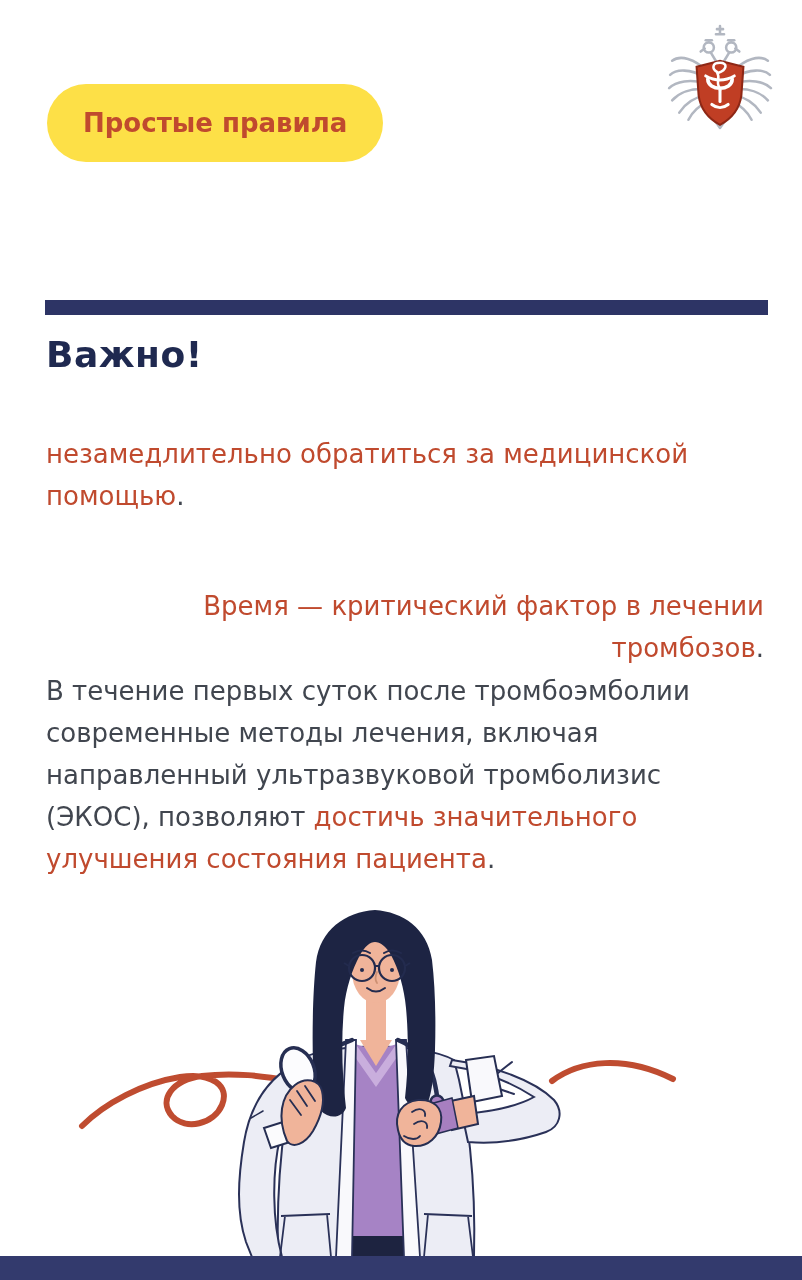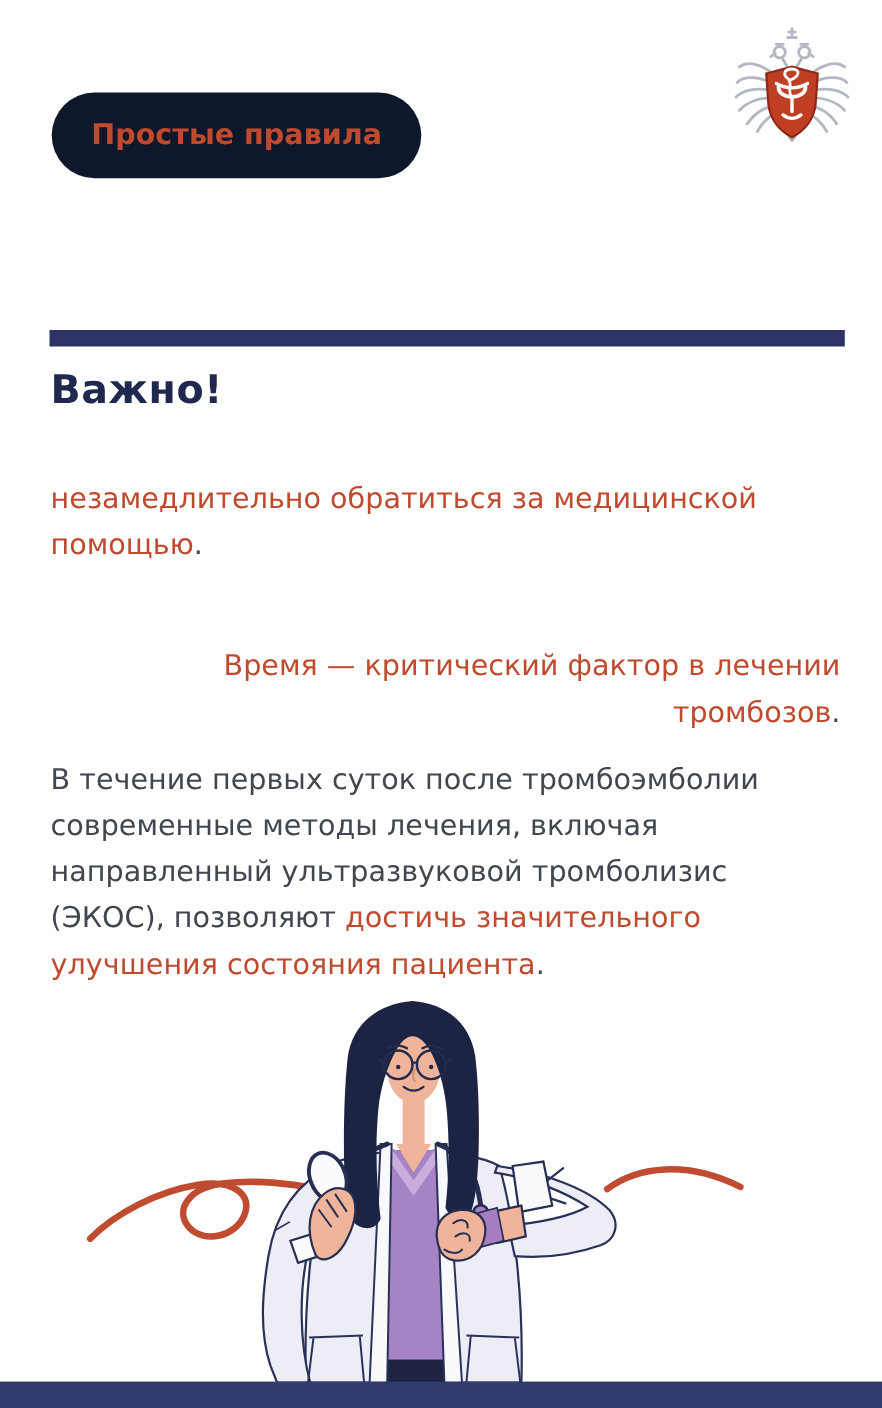--- a/index.html
+++ b/index.html
@@ -1,36 +1,36 @@
 <!DOCTYPE html>
 <html><head>
 <meta charset="utf-8">
 <style>
   html,body{margin:0;padding:0;}
   body{
     width:802px;height:1280px;position:relative;background:#ffffff;
     font-family:"DejaVu Sans","Liberation Sans",sans-serif;overflow:hidden;
   }
   .badge{
-    position:absolute;left:47px;top:84px;background:#0f172a;border-radius:42px;
+    position:absolute;left:47px;top:84px;background:#fde047;border-radius:42px;
     padding:24px 36px;font-size:26px;font-weight:bold;color:#c04a2e;line-height:30px;
   }
   .emblem{position:absolute;top:24px;right:26px;width:112px;height:107px;}
   .divider-bar{position:absolute;left:45px;top:300px;width:723px;height:15px;background:#2d3465;}
   .page-title{
     position:absolute;left:46px;top:334px;margin:0;
     font-size:36px;font-weight:bold;color:#1f2950;letter-spacing:.5px;
   }
   .para{
     position:absolute;left:46px;width:718px;margin:0;
     font-size:26px;line-height:42px;color:#41464f;white-space:pre-line;
   }
   #p1{top:433px;}
   #p2{top:585px;text-align:right;}
-  #p3{top:688px;}
+  #p3{top:670px;}
   .hl{color:#c04a2e;font-weight:normal;}
   .illu{position:absolute;left:0;top:900px;width:802px;height:380px;}
   .footer-bar{position:absolute;left:0;bottom:0;width:802px;height:24px;background:#333a6d;z-index:5;}
 </style>
 </head>
 <body>
 
 <div class="badge">
   <span>Простые правила</span>
 </div>

